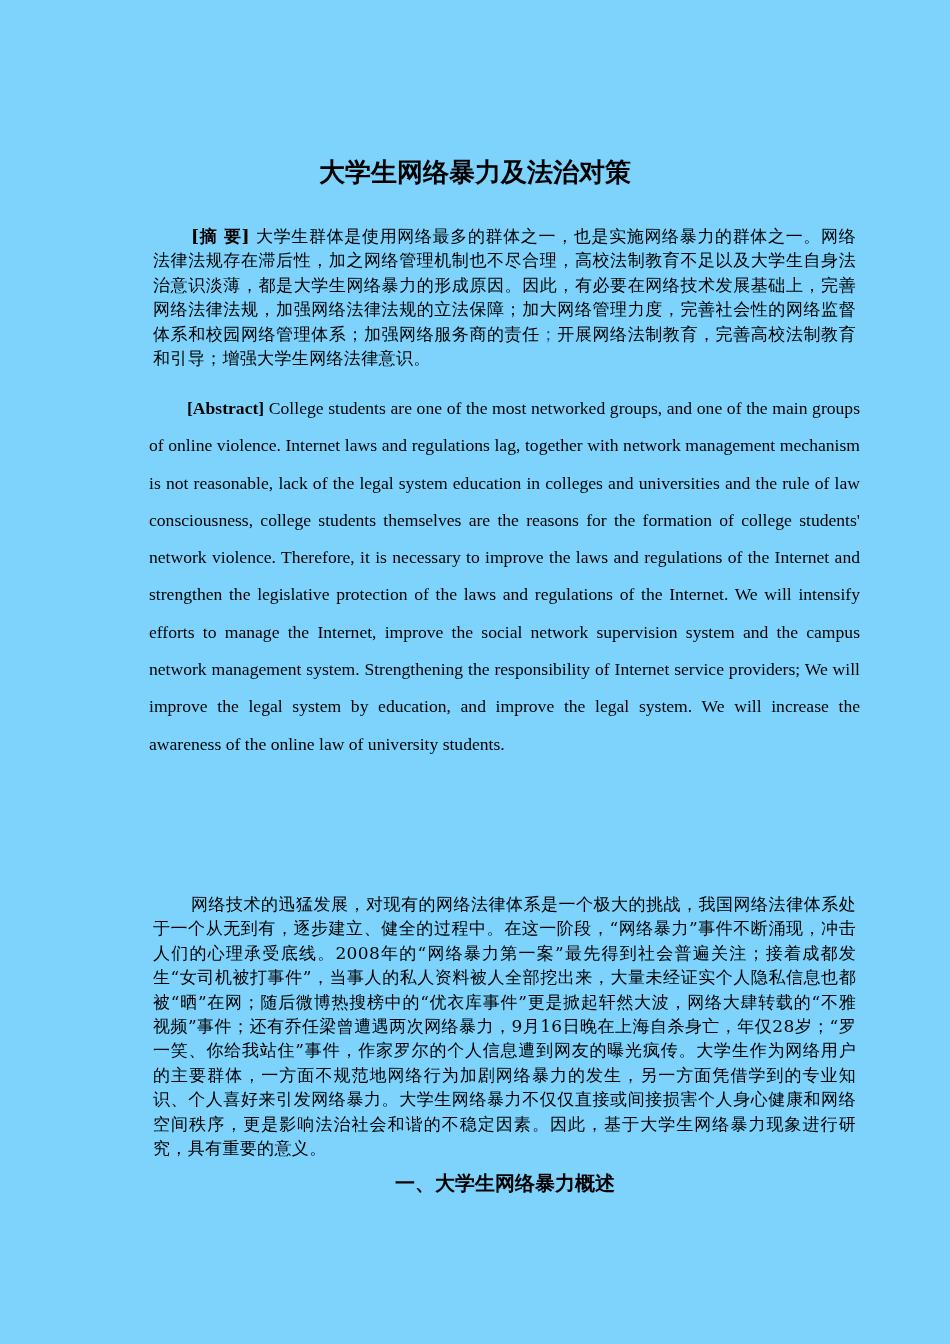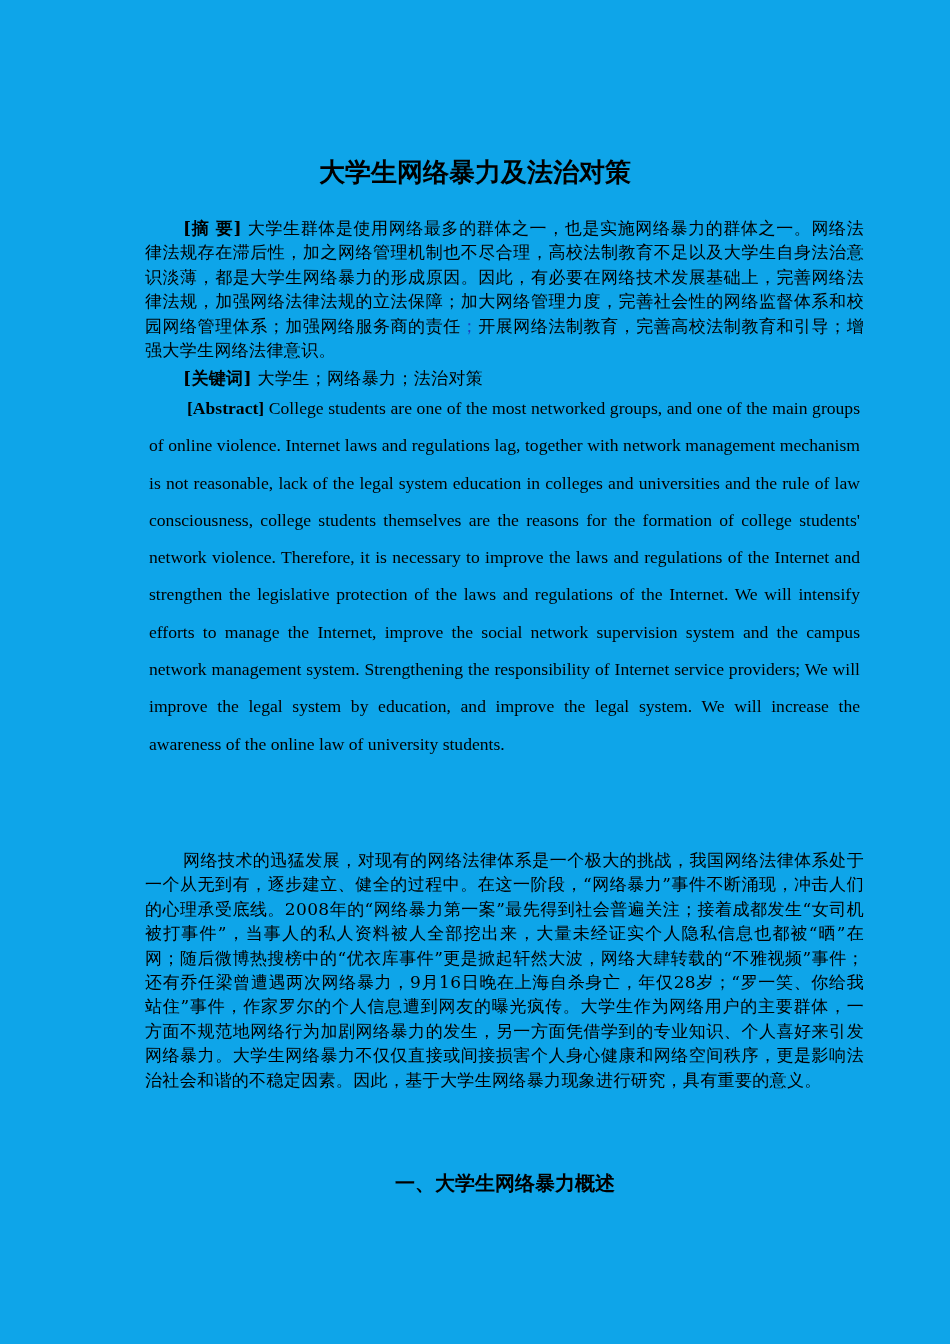--- a/index.html
+++ b/index.html
@@ -1,26 +1,26 @@
 <!DOCTYPE html>
 <html><head>
 <meta charset="utf-8">
 <style>
   html, body { margin: 0; padding: 0; background: #ffffff; }
   body { width: 950px; height: 1344px; position: relative; overflow: hidden; color: #000; }
-  .page { position: absolute; left: 0; top: 0; width: 950px; height: 1344px; background: #0ea5e9; }
+  .page { position: absolute; left: 0; top: 0; width: 950px; height: 1344px; background: #7dd3fc; }
   .content { position: absolute; left: 141px; width: 727px; }
   .title {
     position: absolute; left: 0; width: 950px; top: 152px;
     text-align: center; font-family: "DejaVu Serif", serif; font-size: 26px; font-weight: bold;
     letter-spacing: 0px; line-height: 40px;
   }
   .cn {
     font-family: "DejaVu Serif", serif; font-size: 17px; line-height: 24.4px;
-    text-align: justify; letter-spacing: 0.35px; margin: 4px;
+    text-align: justify; letter-spacing: 0.35px; margin: 12px;
   }
   .en {
     font-family: "Liberation Serif", serif; font-size: 17.6px; line-height: 37.3px;
     text-align: justify; margin: 8px;
   }
   .indent { text-indent: 38px; }
   .lbl { font-weight: bold; }
   .blue { color: #1f3fbf; }
   .h1 {
     position: absolute; left: 0; width: 1010px; top: 1168px; text-align: center;
@@ -31,30 +31,27 @@
 <body>
 
 <div class="page">
 
   <h1 class="title" style="margin:0;">大学生网络暴力及法治对策</h1>
 
   <div class="content" style="top:212px;">
     <p class="cn indent">
       <span class="lbl">[摘  要]</span><span> 大学生群体是使用网络最多的群体之一，也是实施网络暴力的群体之一。网络法律法规存在滞后性，加之网络管理机制也不尽合理，高校法制教育不足以及大学生自身法治意识淡薄，都是大学生网络暴力的形成原因。因此，有必要在网络技术发展基础上，完善网络法律法规，加强网络法律法规的立法保障；加大网络管理力度，完善社会性的网络监督体系和校园网络管理体系；加强网络服务商的责任</span><span class="blue">；</span><span>开展网络法制教育，完善高校法制教育和引导；增强大学生网络法律意识。</span>
     </p>
-    <p class="cn indent">
-      <span class="lbl">[关键词]</span><span> 大学生；网络暴力；法治对策</span>
-    </p>
   </div>
 
   <div class="content" style="top:382px;">
     <p class="en indent">
       <span class="lbl">[Abstract]</span><span> College students are one of the most networked groups, and one of the main groups of online violence. Internet laws and regulations lag, together with network management mechanism is not reasonable, lack of the legal system education in colleges and universities and the rule of law consciousness, college students themselves are the reasons for the formation of college students' network violence. Therefore, it is necessary to improve the laws and regulations of the Internet and strengthen the legislative protection of the laws and regulations of the Internet. We will intensify efforts to manage the Internet, improve the social network supervision system and the campus network management system. Strengthening the responsibility of Internet service providers; We will improve the legal system by education, and improve the legal system. We will increase the awareness of the online law of university students.</span>
     </p>
   </div>
 
-  <div class="content" style="top:844px;">
+  <div class="content" style="top:880px;">
     <p class="cn indent">网络技术的迅猛发展，对现有的网络法律体系是一个极大的挑战，我国网络法律体系处于一个从无到有，逐步建立、健全的过程中。在这一阶段，“网络暴力”事件不断涌现，冲击人们的心理承受底线。2008年的“网络暴力第一案”最先得到社会普遍关注；接着成都发生“女司机被打事件”，当事人的私人资料被人全部挖出来，大量未经证实个人隐私信息也都被“晒”在网；随后微博热搜榜中的“优衣库事件”更是掀起轩然大波，网络大肆转载的“不雅视频”事件；还有乔任梁曾遭遇两次网络暴力，9月16日晚在上海自杀身亡，年仅28岁；“罗一笑、你给我站住”事件，作家罗尔的个人信息遭到网友的曝光疯传。大学生作为网络用户的主要群体，一方面不规范地网络行为加剧网络暴力的发生，另一方面凭借学到的专业知识、个人喜好来引发网络暴力。大学生网络暴力不仅仅直接或间接损害个人身心健康和网络空间秩序，更是影响法治社会和谐的不稳定因素。因此，基于大学生网络暴力现象进行研究，具有重要的意义。</p>
   </div>
 
   <h2 class="h1" style="margin:0;">一、大学生网络暴力概述</h2>
 
 </div>
 
 </body></html>

